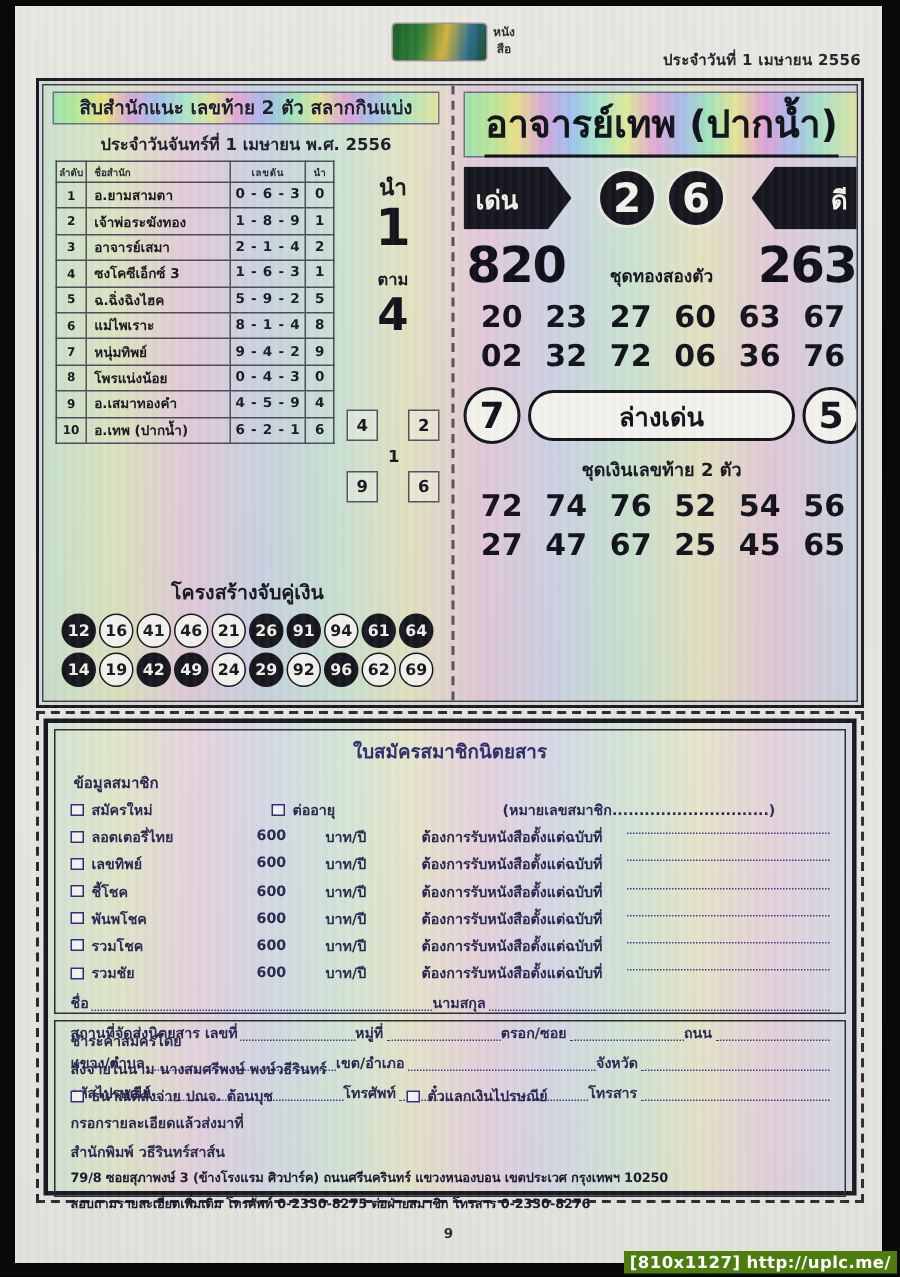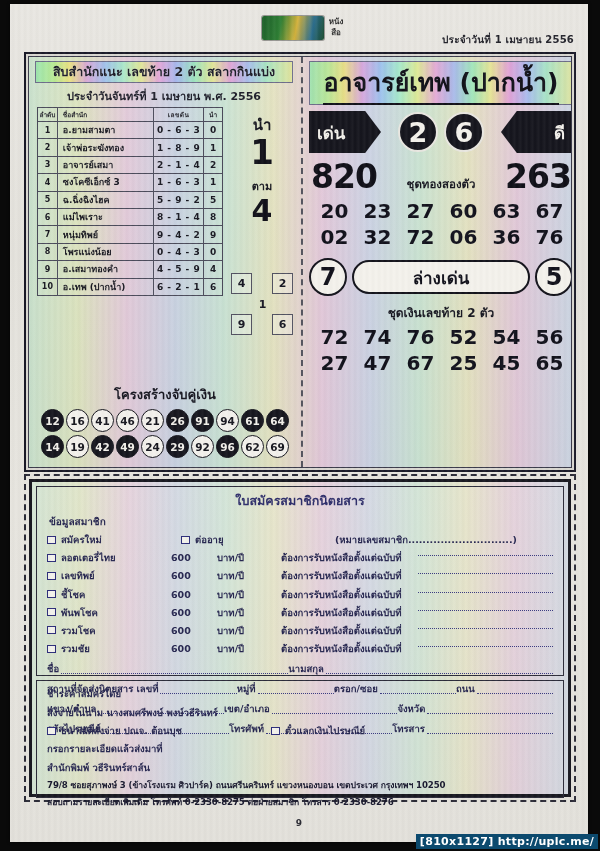--- a/index.html
+++ b/index.html
@@ -307,21 +307,21 @@
 
   #pagenum {
     position: absolute; left: 0; right: 0; bottom: 14px;
     text-align: center; font-size: 9px; color: #2a2a32; font-weight: bold;
   }
   
   #watermark {
     position: absolute; right: 2px; bottom: 2px;
     font-family: "DejaVu Sans", "Liberation Sans", sans-serif;
     font-size: 11px; color: #ffffff; font-weight: bold;
-    background: #0c4a6e; padding: 1px 4px;
+    background: #4d7c0f; padding: 1px 4px;
     letter-spacing: .3px;
   }
 </style>
 </head>
 <body>
 
 <div id="page">
   <div id="paper">
 
     <div id="topstrip">

